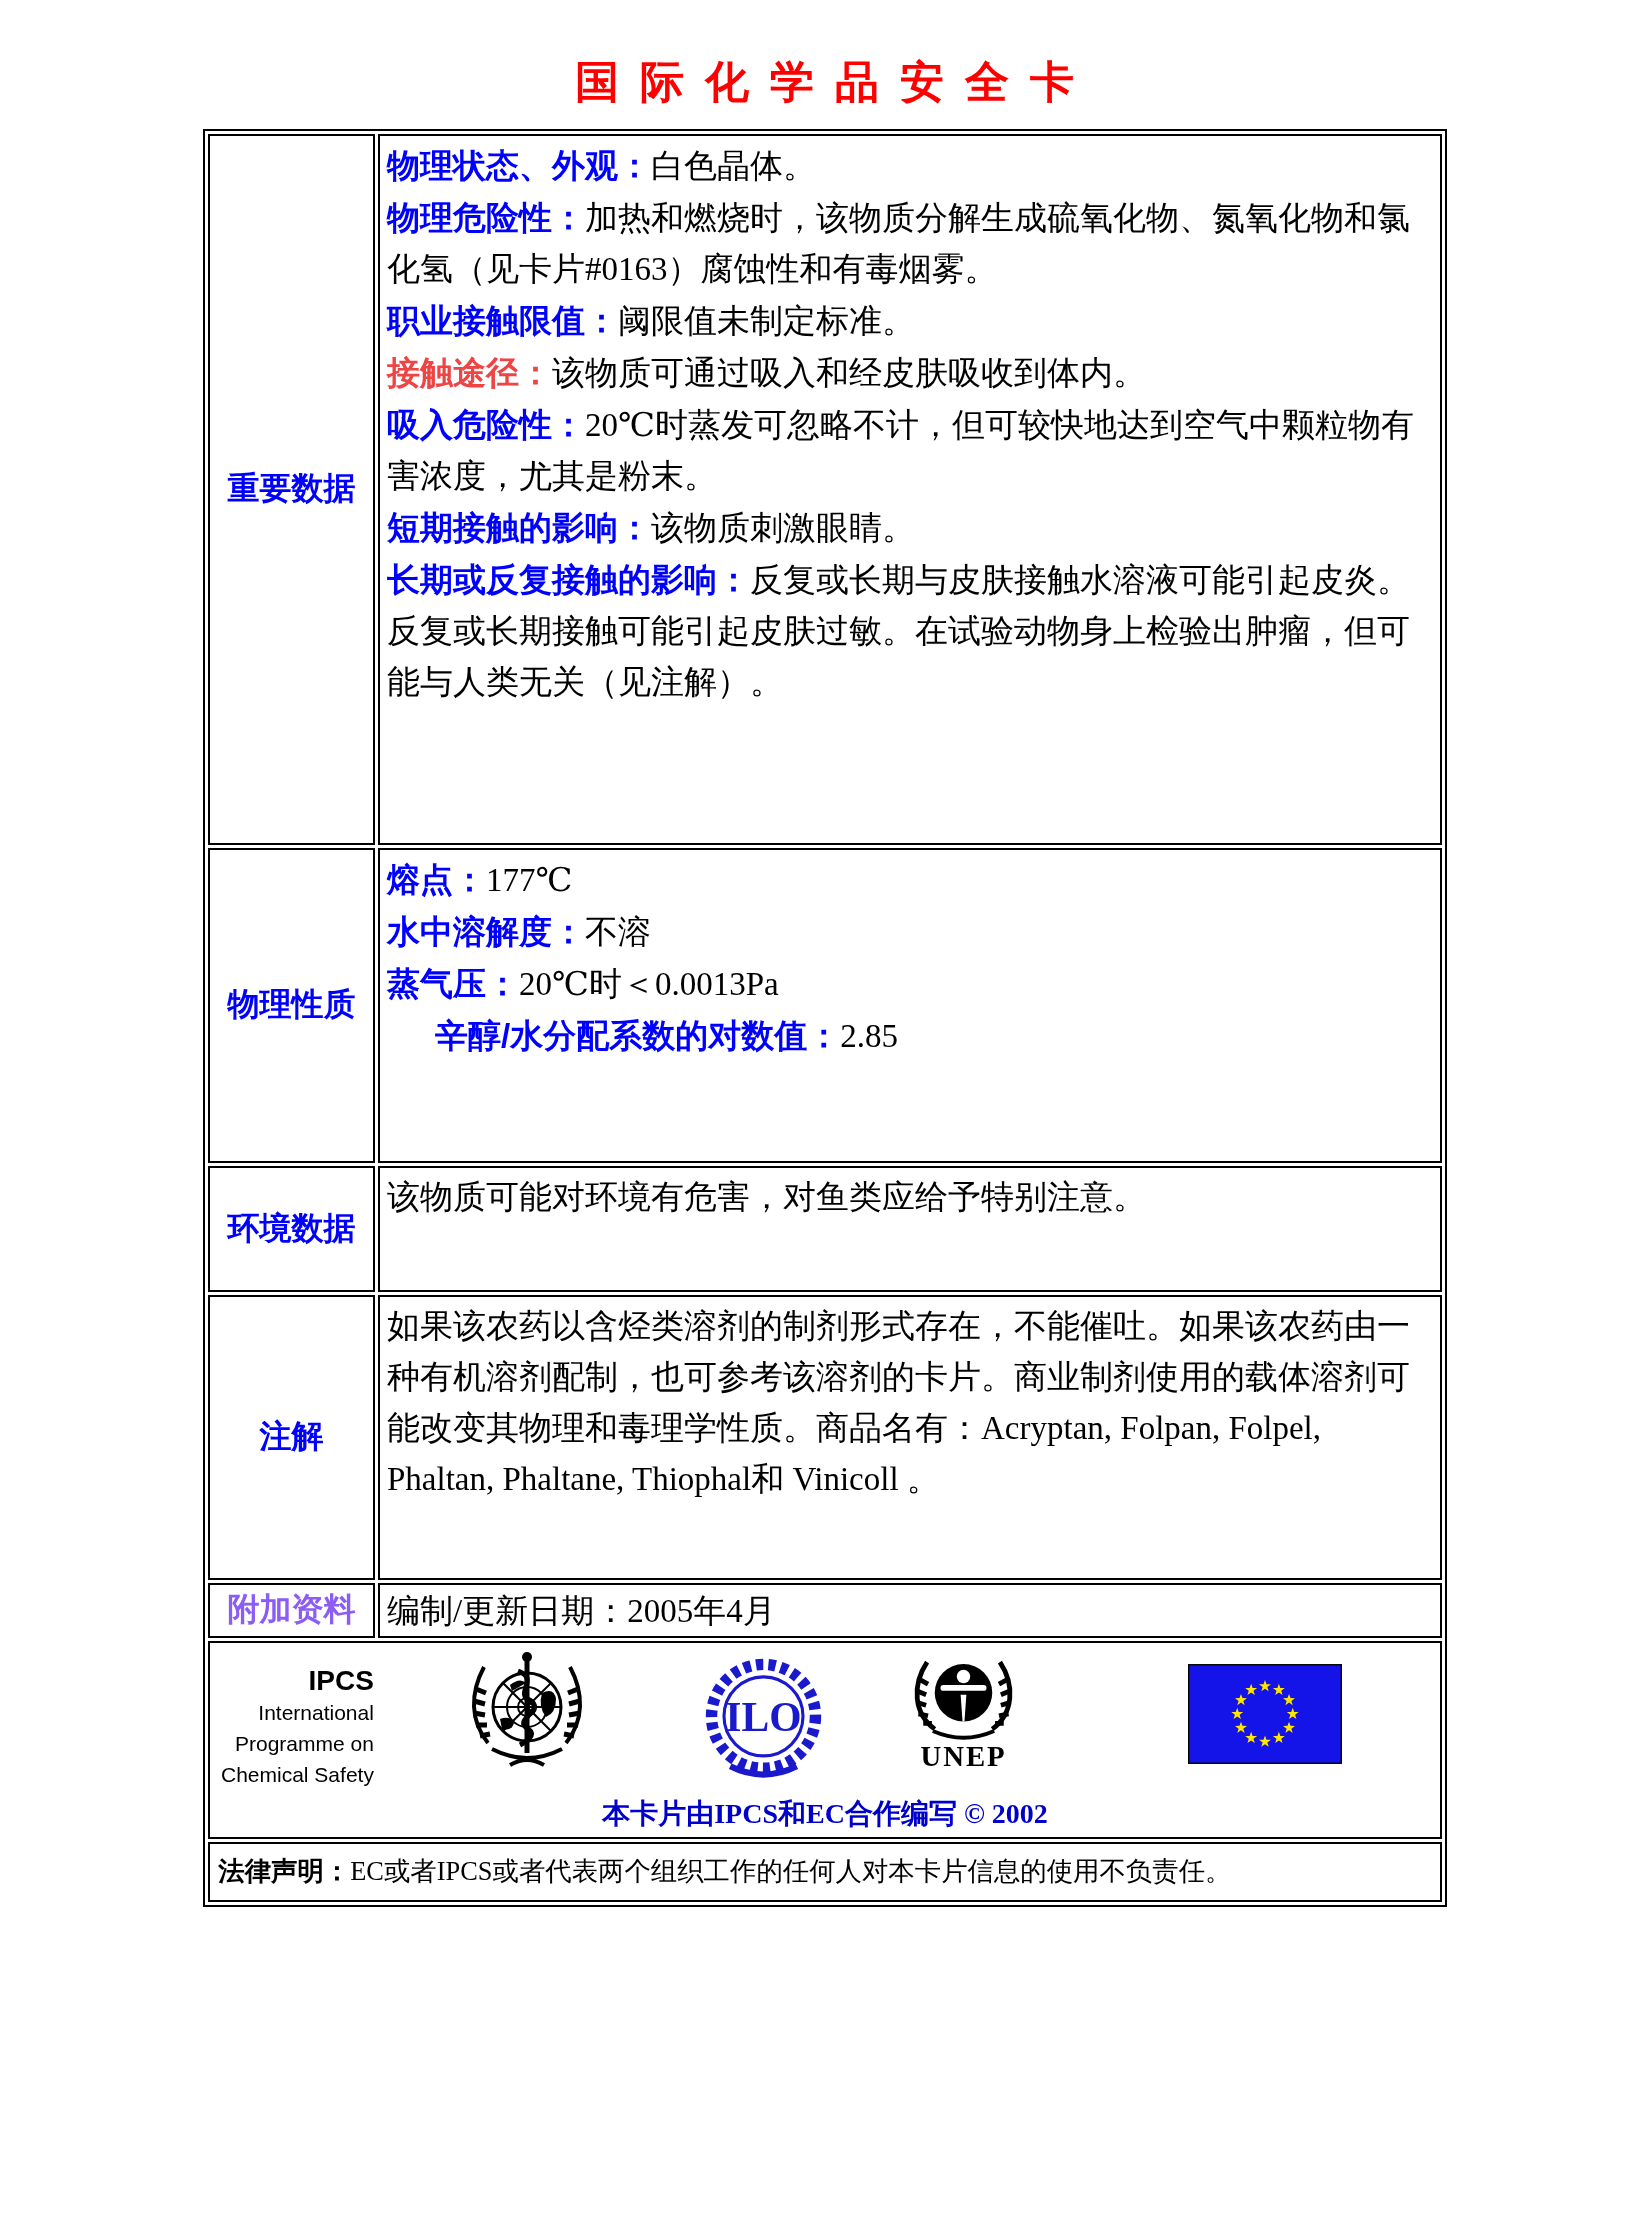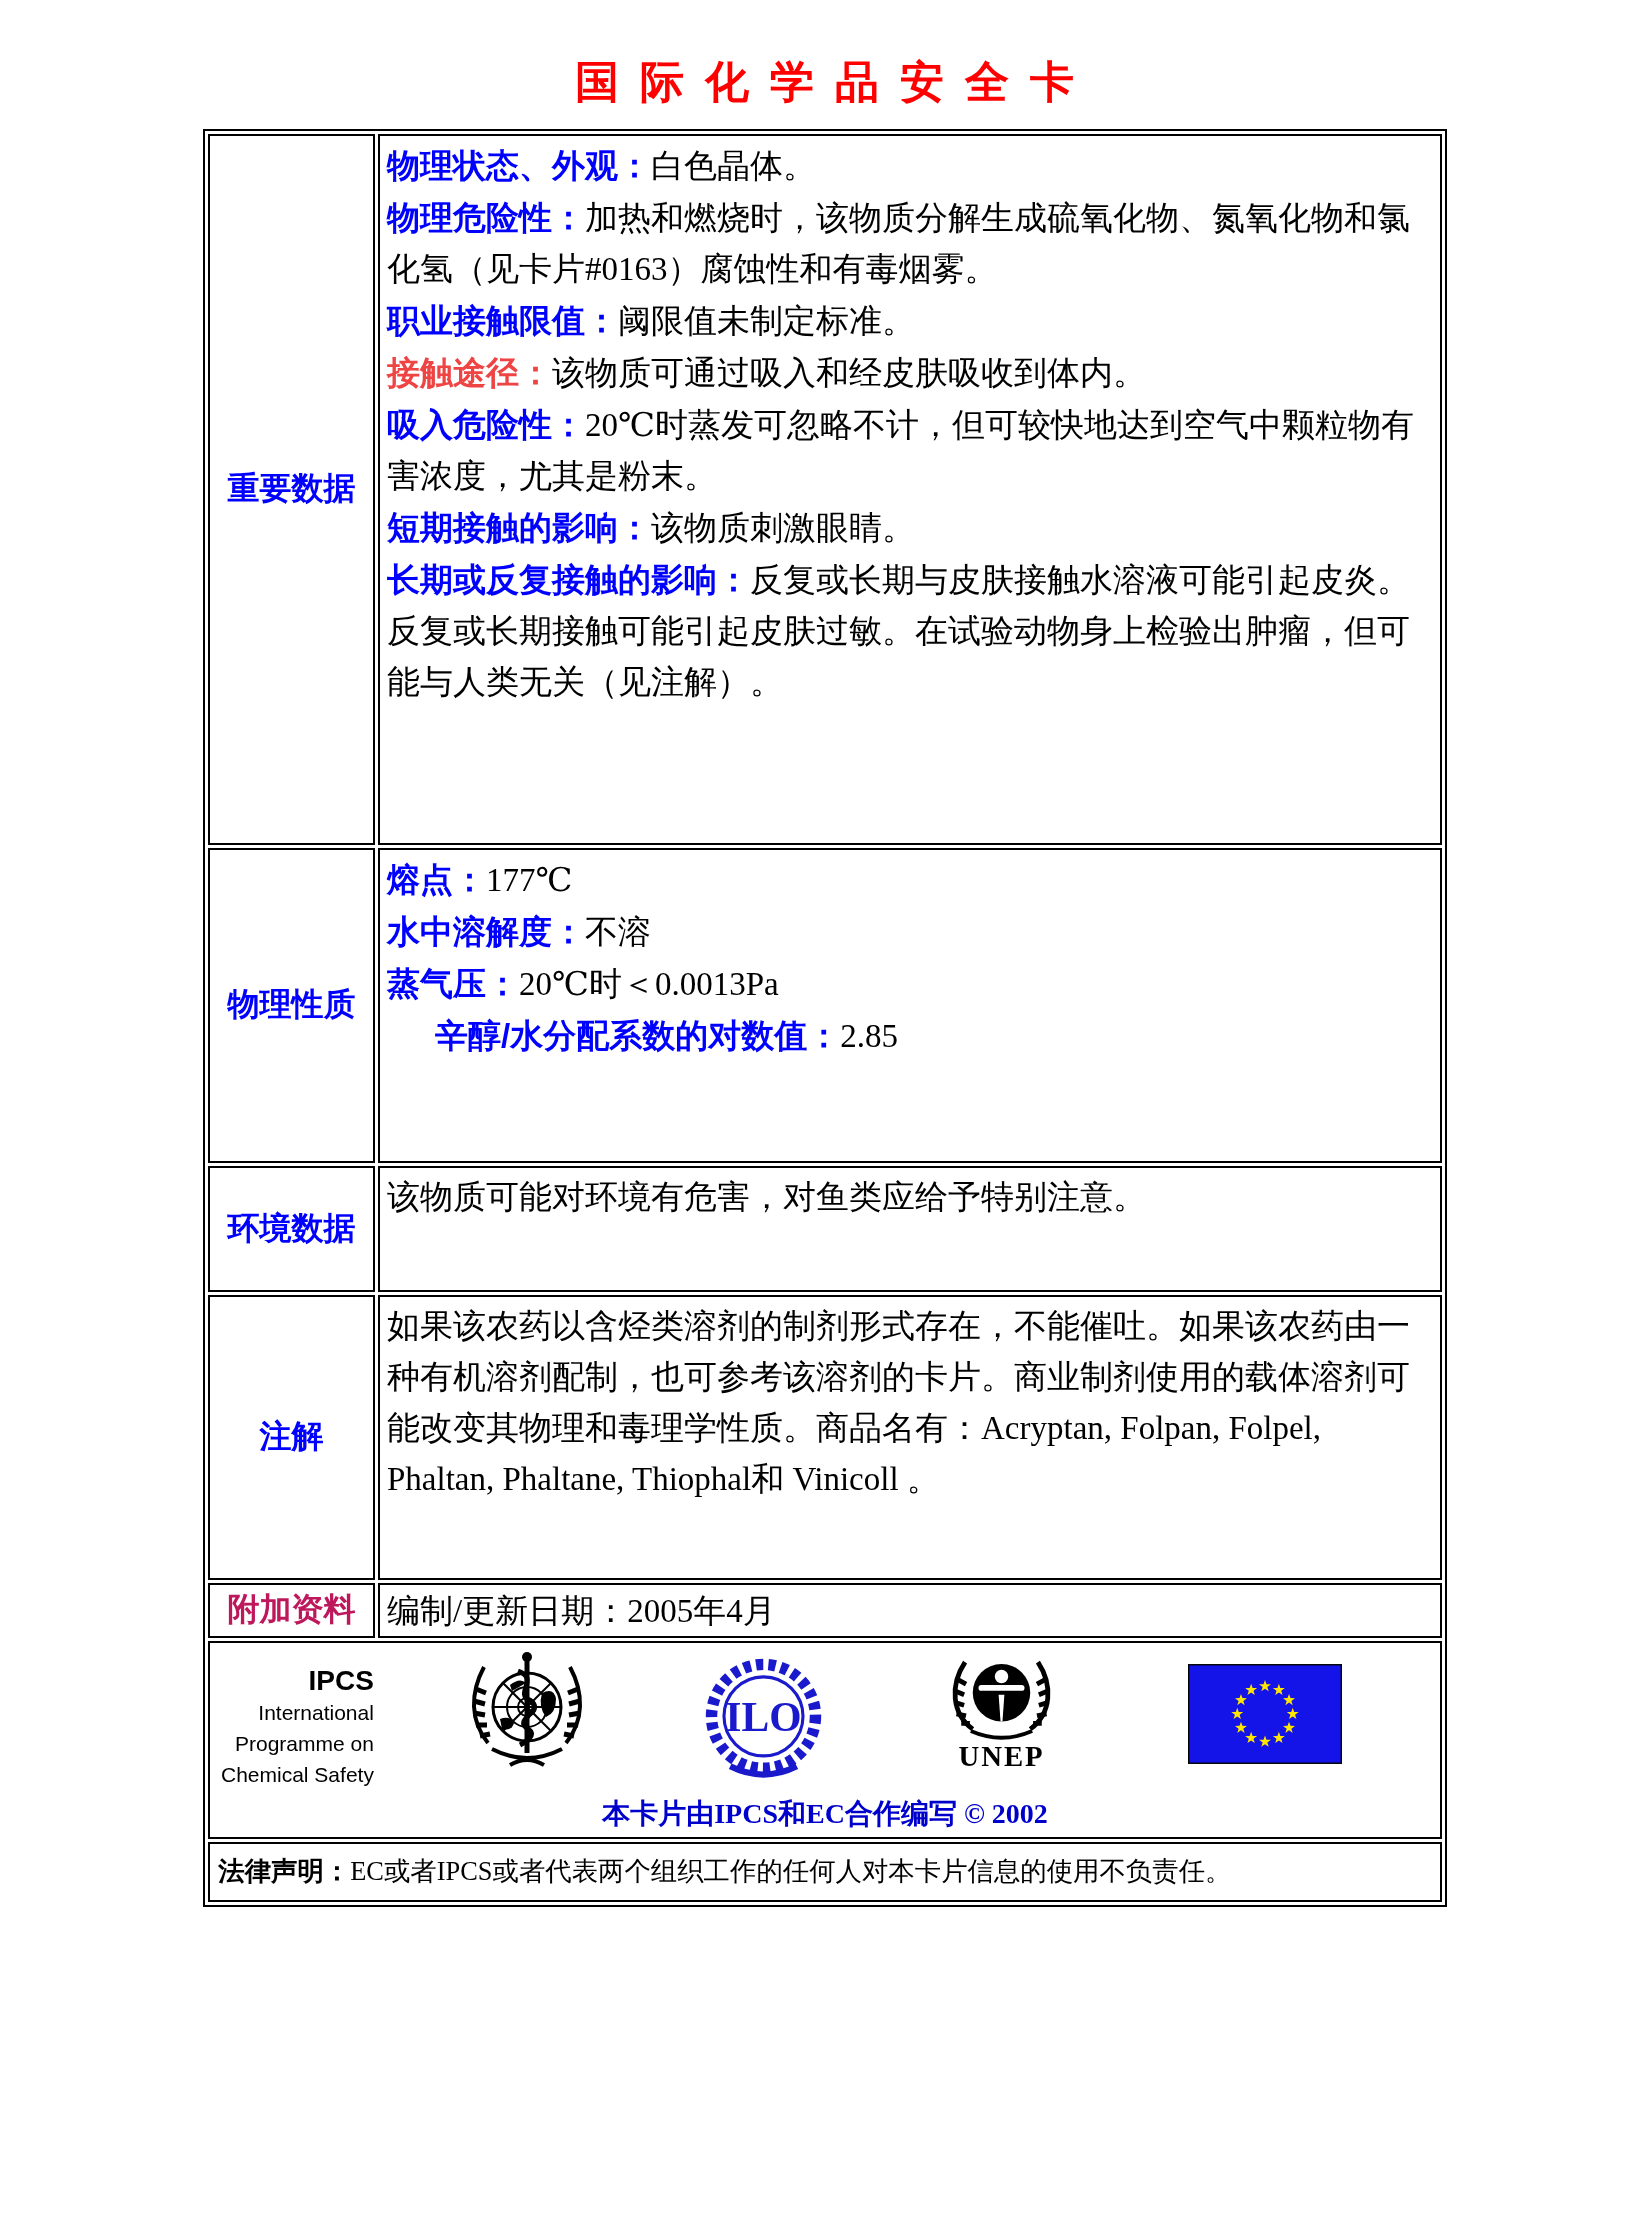--- a/index.html
+++ b/index.html
@@ -23,21 +23,21 @@
   td.span-cell{vertical-align:middle;}
   .addl .item{line-height:42px;}
   .logos-cell{position:relative;height:192px;}
   .ipcs-block{position:absolute;left:11px;top:21px;
               font-family:"Liberation Sans","DejaVu Sans",sans-serif;text-align:right;}
   .ipcs-acronym{font-size:28px;font-weight:bold;line-height:33px;}
   .ipcs-line{font-size:21px;line-height:31px;}
   .logo{position:absolute;}
   .logo-who{left:252px;top:5.6px;}
   .logo-ilo{left:491px;top:11px;}
-  .logo-unep{left:734px;top:7px;}
+  .logo-unep{left:696px;top:7px;}
   .logo-eu{left:978px;top:21px;}
   .credit-line{position:absolute;left:0;bottom:4.2px;width:100%;text-align:center;
                font-size:28px;font-weight:bold;}
   .legal-cell{padding:0 8.3px;font-size:26.4px;}
   .legal-lbl{font-family:"Liberation Sans","DejaVu Sans",sans-serif;font-weight:bold;}
 </style>
 </head>
 <body>
 
 <div class="page">
@@ -83,21 +83,21 @@
     </tr>
 
     <tr>
       <td class="lbl-cell" style="color:#0000FF;">注解</td>
       <td class="content-cell" style="height:274px">
         <div class="item"><span>如果该农药以含烃类溶剂的制剂形式存在，不能催吐。如果该农药由一种有机溶剂配制，也可参考该溶剂的卡片。商业制剂使用的载体溶剂可能改变其物理和毒理学性质。商品名有：Acryptan, Folpan, Folpel, Phaltan, Phaltane, Thiophal和 Vinicoll 。</span></div>
       </td>
     </tr>
 
     <tr class="addl">
-      <td class="lbl-cell" style="color:#be185d;">附加资料</td>
+      <td class="lbl-cell" style="color:#8b5cf6;">附加资料</td>
       <td class="content-cell" style="height:44px;vertical-align:middle;">
         <div class="item"><span>编制/更新日期：2005年4月</span></div>
       </td>
     </tr>
 
     <tr>
       <td colspan="2" class="logos-cell" style="height:192px">
 
         <div class="ipcs-block">
           <div class="ipcs-acronym">IPCS</div>

